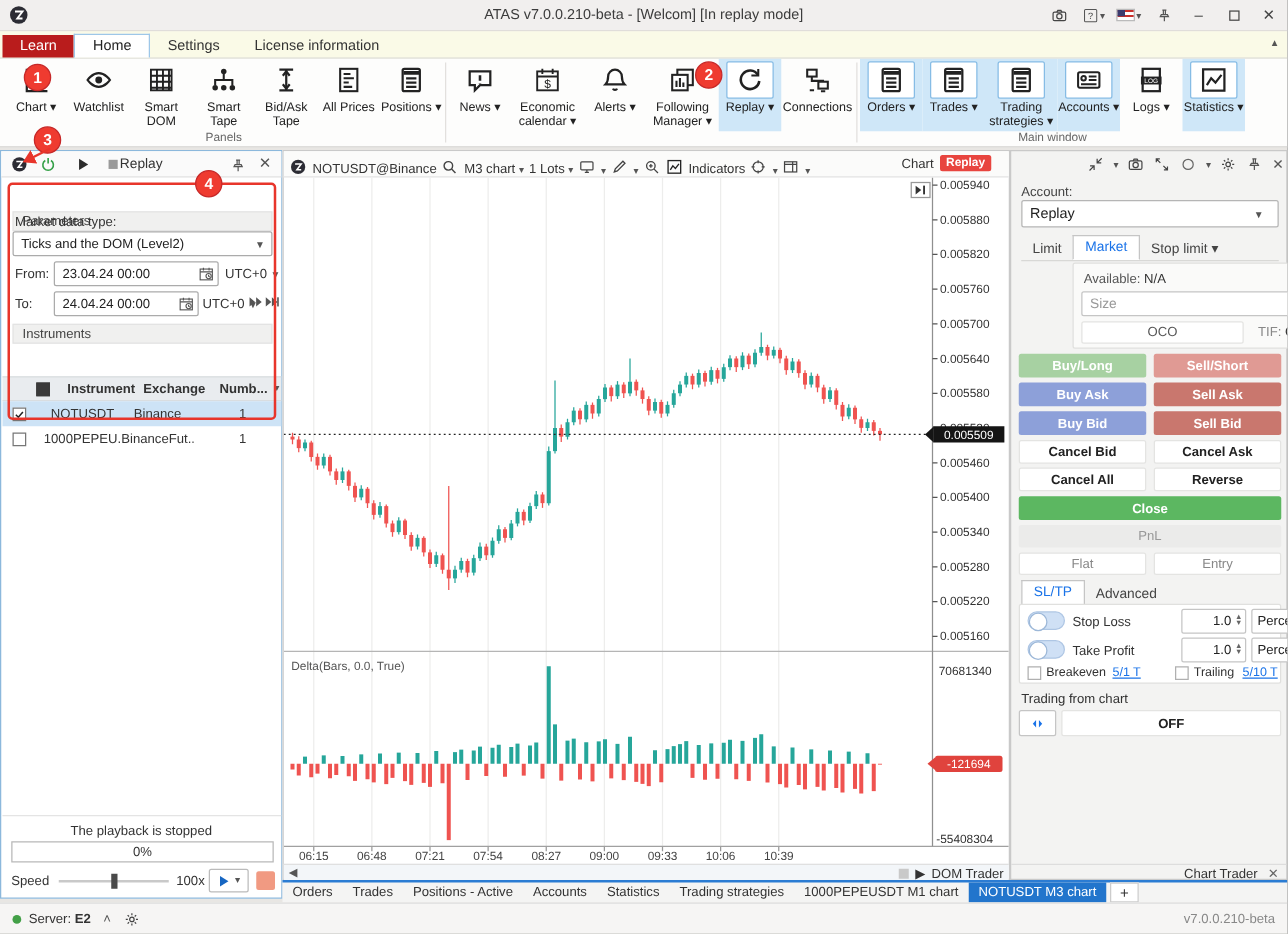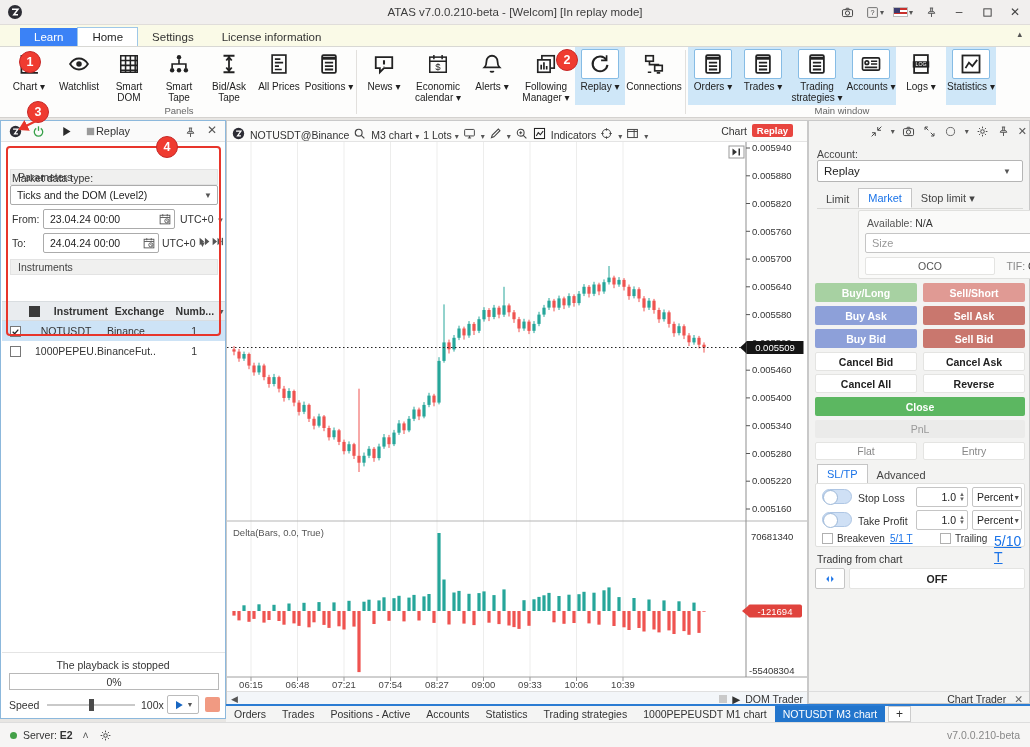--- a/index.html
+++ b/index.html
@@ -12,21 +12,21 @@
   .tl-logo{width:16px;height:16px;margin-left:7px;z-index:2;}
   .winctl{position:absolute;right:4px;display:flex;align-items:center;gap:6px;z-index:2;}
   .wbtn{width:22px;height:19px;display:flex;align-items:center;justify-content:center;color:#444;font-size:12px;cursor:default;}
   .wbtn svg{width:13px;height:13px;}
   .caret{font-size:8px;color:#555;margin-left:1px;}
   .flag{width:15px;height:10px;background:repeating-linear-gradient(#c9302c 0 2px,#fff 2px 4px);position:relative;border:0.5px solid #bbb;}
   .flag:before{content:"";position:absolute;left:0;top:0;width:6px;height:5px;background:#3c3b6e;}
   
   #menubar{left:0;top:25px;width:1030px;height:22px;background:#fafae7;display:flex;align-items:flex-end;border-bottom:1px solid #d8d8d4;}
   .mtab{padding:3px 14px;font-size:11.5px;color:#333;}
-  .mtab.accent{background:#3b82f6;color:#fff;margin-left:20px;}
+  .mtab.accent{background:#b91c1c;color:#fff;margin-left:2px;}
   .mtab.active{background:#fff;border:1px solid #9ec7e8;border-bottom:none;color:#222;}
   #ribbon-collapse{position:absolute;right:8px;top:29px;color:#555;font-size:9px;}
   
   #ribbon{left:0;top:47px;width:1030px;height:71px;background:#fdfdfc;border-bottom:1px solid #d4d2cf;display:flex;align-items:stretch;padding-left:4px;}
   .rgroup{display:flex;flex-direction:column;}
   .rbuttons{display:flex;flex:1;align-items:stretch;}
   .rlabel{text-align:center;font-size:9.5px;color:#666;height:13px;line-height:12px;}
   .rsep{width:1px;background:#e2e0dd;margin:3px 2px;}
   .rbtn{display:flex;flex-direction:column;align-items:center;width:50px;padding-top:2px;cursor:default;}
   .rbtn.wide{width:58px;}
@@ -80,21 +80,21 @@
   .otab{font-size:11px;color:#444;padding:3px 9px;}
   .otab.active{background:#fff;border:1px solid #c5c5c5;border-bottom-color:#fff;color:#1a73e8;}
   .groupbox{background:#fafaf9;border:1px solid #e0e0de;border-radius:2px;}
   .sizefield{background:#fff;border:1px solid #c5c5c5;border-radius:2px;height:20px;display:flex;align-items:center;padding:0 6px;}
   .btn{display:flex;align-items:center;justify-content:center;border-radius:2px;font-size:10.5px;font-weight:bold;}
   .btn.white{background:#fff;border:1px solid #e4e4e2;color:#222;}
   .btn.soft{color:#fff;}
   .link{color:#1a73e8;text-decoration:underline;}
   .toggle{width:30px;height:15px;border-radius:8px;background:#cfe0f5;border:1px solid #aec6e4;position:relative;}
   .toggle:before{content:"";position:absolute;left:0px;top:0px;width:13px;height:13px;border-radius:50%;background:#fff;border:1px solid #9db8d8;}
-  .spin{background:#fff;border:1px solid #c5c5c5;border-radius:2px;height:20px;display:flex;align-items:center;justify-content:flex-end;font-size:10.5px;color:#222;padding-right:2px;}
+  .spin{background:#fff;border:1px solid #c5c5c5;border-radius:2px;height:20px;display:flex;align-items:center;justify-content:flex-end;font-size:10.5px;color:#222;padding-right:2px;margin-left:29px;}
   .spin .arr{display:flex;flex-direction:column;font-size:6px;color:#666;line-height:5px;margin-left:3px;}
   .ckbx{width:11px;height:11px;border:1px solid #b0b0b0;background:#fff;display:inline-block;}
   
   #tabstrip{left:226px;top:704px;width:804px;height:18px;background:#f4f4f3;border-top:2px solid #2b7cd3;display:flex;align-items:center;}
   .btab{padding:2px 8px;font-size:10.5px;color:#333;white-space:nowrap;}
   .btab.active{background:#2275cc;color:#fff;}
   .btab.add{border:1px solid #ccc;background:#fff;padding:0 7px;font-size:12px;margin-left:3px;}
   #statusbar{left:0;top:722px;width:1030px;height:25px;background:#f6f5f4;border-top:1px solid #ddd;display:flex;align-items:center;font-size:10.5px;color:#333;}
   #sb-version{margin-left:auto;margin-right:10px;color:#888;}
   .greendot{width:7px;height:7px;border-radius:50%;background:#43a047;margin:0 6px 0 10px;}
@@ -997,21 +997,21 @@
         </div>
       <div class="spin" style="position:absolute;left:156px;top:26px;width:50px;justify-content:space-between;padding:0 4px;">
           <span>Percent</span>
           <span style="font-size:7px;color:#555;">▼</span>
         </div>
       <span class="ckbx" style="position:absolute;left:6px;top:49px;"></span>
       <span style="position:absolute;left:21px;top:49px;font-size:10px;">Breakeven</span>
       <span class="link" style="position:absolute;left:74px;top:49px;font-size:10px;">5/1 T</span>
       <span class="ckbx" style="position:absolute;left:124px;top:49px;"></span>
       <span style="position:absolute;left:139px;top:49px;font-size:10px;">Trailing</span>
-      <span class="link" style="position:absolute;left:178px;top:49px;font-size:14px;">5/10 T</span>
+      <span class="link" style="position:absolute;left:178px;top:49px;font-size:10px;">5/10 T</span>
     </div>
     <div class="abs" style="left:8px;top:432px;font-size:10.5px;color:#333;">Trading from chart</div>
     <div class="abs" style="left:6px;top:447px;width:30px;height:21px;border:1px solid #c5c5c5;background:#fff;border-radius:2px;display:flex;align-items:center;justify-content:center;">
       <span style="width:12px;height:12px;display:inline-flex;">
           <svg viewBox="0 0 16 16" fill="#1a73e8">
             <path d="M6.5 4L3 8l3.5 4zM9.5 4L13 8l-3.5 4z"></path>
           </svg>
         </span>
     </div>
     <div class="btn white abs" style="left:40px;top:447px;width:176px;height:21px;">OFF</div>

